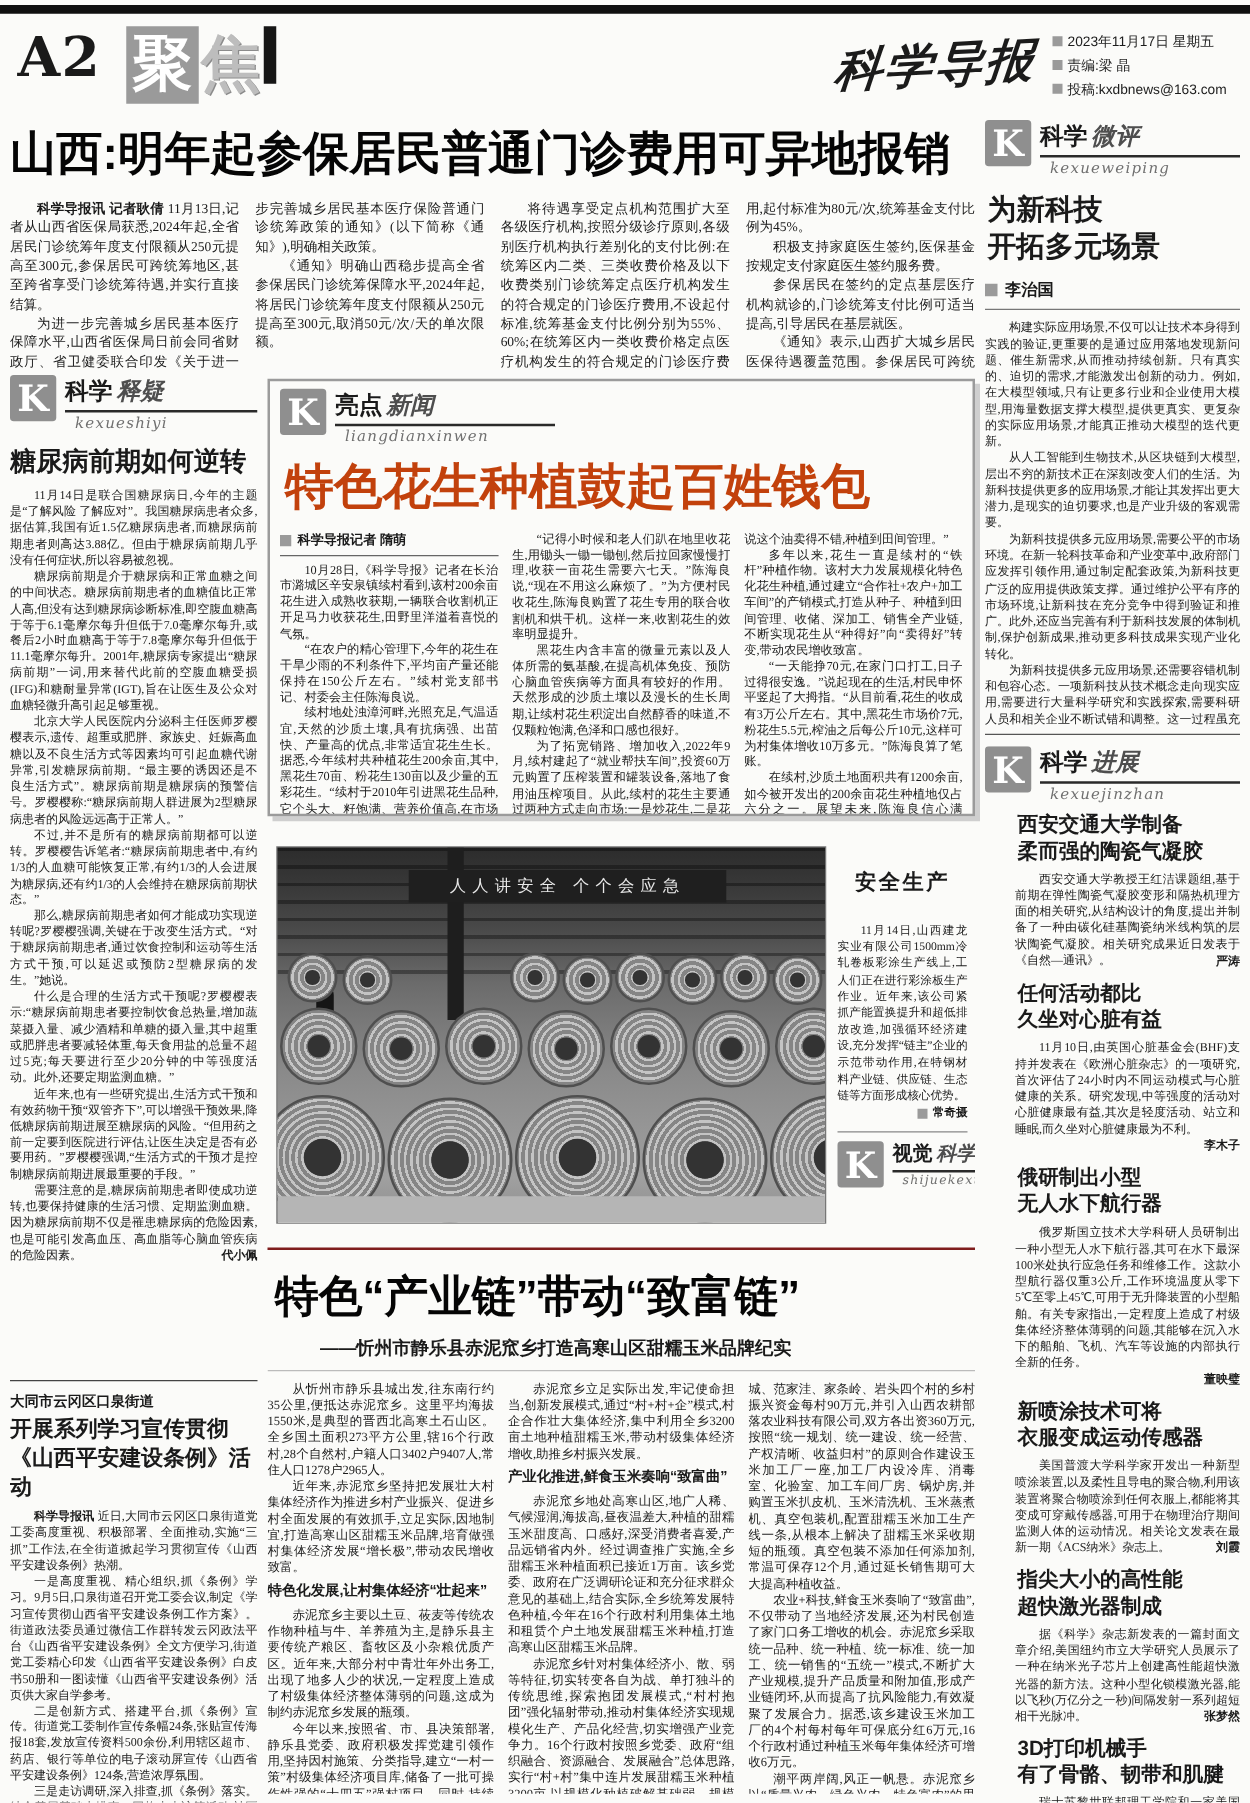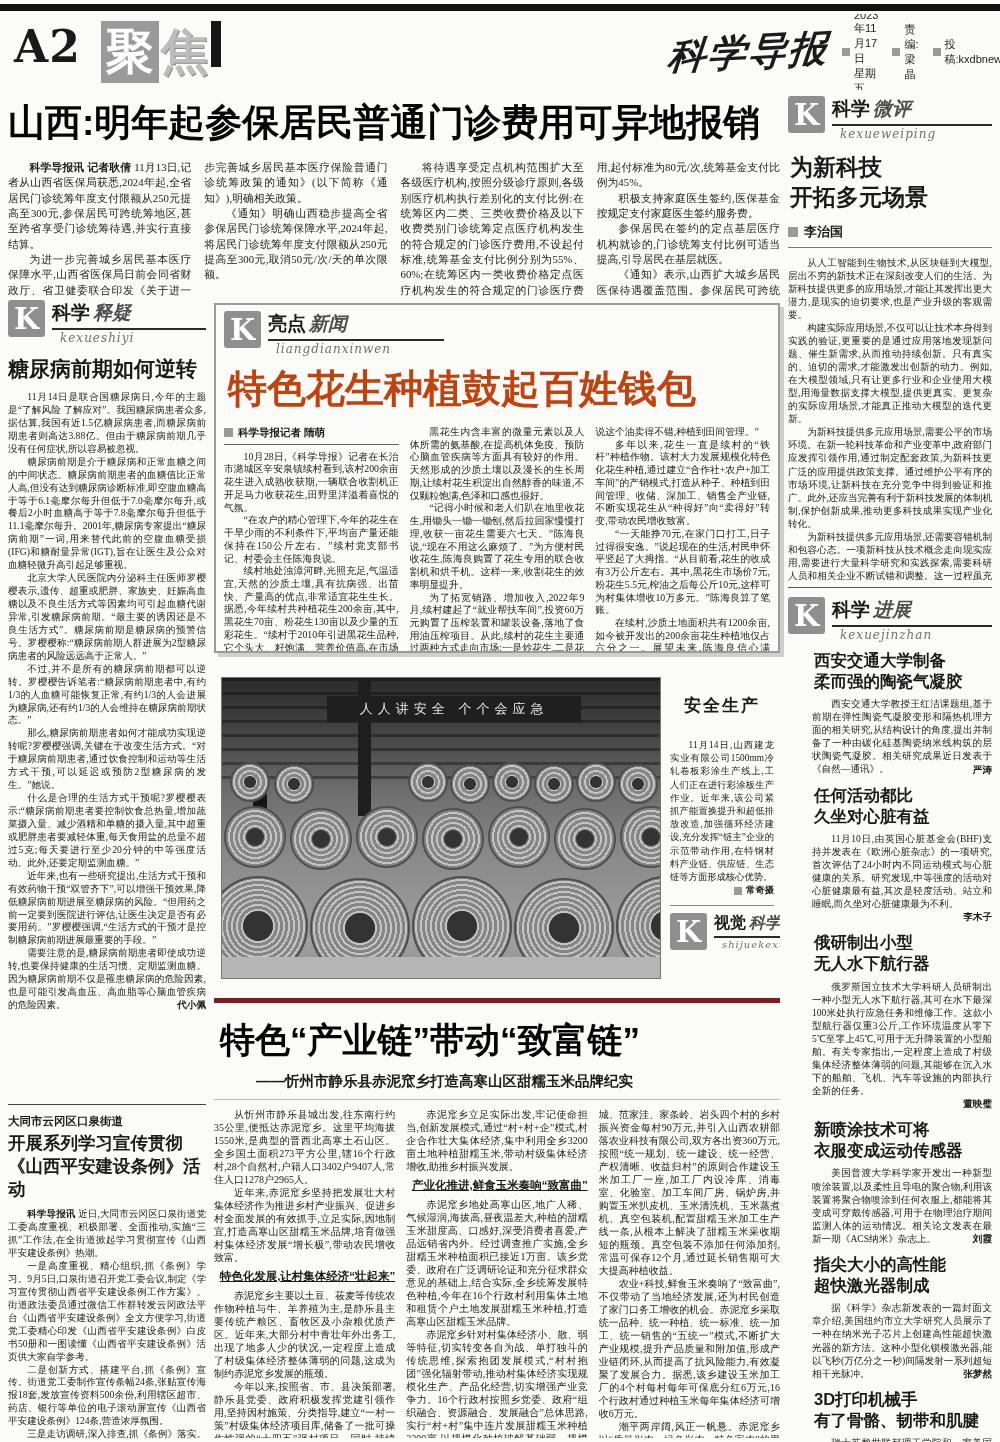--- a/index.html
+++ b/index.html
@@ -10,38 +10,38 @@
   #topbar{position:absolute;left:0;top:4px;width:1000px;height:7px;background:#101010;}
   #masthead{left:0;top:14px;width:1000px;height:76px;display:flex;align-items:center;padding:0 8px;box-sizing:border-box;}
   .pageno{font-family:"DejaVu Serif",serif;font-weight:bold;font-size:44px;letter-spacing:1px;margin:0 20px 12px 6px;}
   .jujiao{display:flex;align-items:stretch;height:62px;position:relative;}
   .ju{background:#9a9a9a;color:#fff;font-family:"Liberation Sans",sans-serif;font-weight:900;font-size:48px;line-height:62px;padding:0 5px;}
   .jiao{color:#bdbdbd;font-family:"Liberation Sans",sans-serif;font-weight:900;font-size:48px;line-height:62px;padding:0 2px;text-shadow:1px 1px 0 #8b8b8b;}
   .jiao-bar{width:10px;background:#161616;height:46px;align-self:flex-start;}
   .mh-spacer{flex:1;}
   .papername{font-family:"DejaVu Serif",serif;font-style:italic;font-weight:bold;font-size:38px;
              transform:skewX(-8deg) rotate(-3deg);color:#1b1b1b;margin-right:14px;letter-spacing:2px;}
-  .mh-info{display:flex;flex-direction:row;gap:14px;font-size:11px;font-family:"Liberation Sans",sans-serif;color:#1c1c1c;width:150px;}
+  .mh-info{display:flex;flex-direction:column;gap:4px;font-size:11px;font-family:"Liberation Sans",sans-serif;color:#1c1c1c;width:150px;}
   .mh-info .line{display:flex;align-items:center;}
   .mh-info .line::before{content:"";display:inline-block;width:8px;height:8px;background:#9a9a9a;margin-right:4px;flex:none;}
   
   .sec-head{display:flex;gap:7px;align-items:flex-start;}
   .k-badge{width:37px;height:37px;background:#8f8f8f;color:#fff;flex:none;border-radius:3px;
            font-family:"DejaVu Serif",serif;font-weight:bold;font-size:29px;display:flex;align-items:center;justify-content:center;}
   .sec-right{flex:1;display:flex;flex-direction:column;}
   .sec-namerow{display:flex;align-items:baseline;gap:3px;padding-bottom:2px;}
   .sec-bold{font-family:"Liberation Sans",sans-serif;font-weight:900;font-size:19px;}
   .sec-script{font-family:"DejaVu Serif",serif;font-style:italic;font-weight:bold;font-size:19px;color:#4e4e4e;}
   .sec-line{border-top:2px solid #2a2a2a;}
   .sec-pinyin{font-family:"DejaVu Serif",serif;font-style:italic;color:#6f6f6f;font-size:12px;padding:1px 0 0 8px;letter-spacing:1px;}
   
   .para{margin:0;text-indent:2em;text-align:justify;}
   .para.noindent{text-indent:0;}
   .para b{font-family:"Liberation Sans",sans-serif;}
-  .subhead{margin:3px 0;text-indent:0;font-family:"Liberation Sans",sans-serif;font-weight:bold;text-align:right;text-decoration:underline;}
+  .subhead{margin:3px 0;text-indent:0;font-family:"Liberation Sans",sans-serif;font-weight:bold;text-align:left;}
   .author{font-family:"Liberation Sans",sans-serif;font-weight:bold;text-align:right;margin:0;}
   .author.pull{margin-top:-1.32em;}
   .author.sq{display:flex;justify-content:flex-end;align-items:center;}
   .author.sq::before{content:"";width:8px;height:8px;background:#9a9a9a;margin-right:4px;}
   
   #lead{left:8px;top:96px;width:772px;height:202px;}
   .lead-headline{font-family:"Liberation Sans",sans-serif;font-weight:900;font-size:37px;white-space:nowrap;
                  letter-spacing:0px;margin:2px 0 12px 0;color:#050505;}
   .lead-cols{height:148px;column-count:4;column-gap:13px;font-size:10.8px;line-height:1.42;}
   
@@ -88,21 +88,21 @@
   .coil{position:absolute;border-radius:50%;border:2px solid #4f4f4f;
         background:repeating-radial-gradient(circle at 50% 50%, #c4c4c4 0 2px, #858585 2px 5px);}
   .coil::after{content:"";position:absolute;inset:34%;border-radius:50%;background:#333;}
   .floor{position:absolute;left:0;bottom:0;width:100%;height:7%;background:#b5b5b5;}
   .pcap{position:absolute;left:456px;top:30px;width:104px;height:296px;display:flex;flex-direction:column;}
   .pcap-title{font-family:"Liberation Sans",sans-serif;font-weight:900;font-size:17px;text-align:center;letter-spacing:2px;margin:6px 0 22px 0;}
   .pcap-body{font-size:9.3px;line-height:1.42;}
   .pcap-body .para{text-indent:2em;}
   .shijue{border-top:1px solid #888;margin-top:8px;padding-top:7px;}
   
-  #feature{left:214px;top:998px;width:566px;height:444px;border-top:5px solid #7f1d1d;padding-top:10px;box-sizing:border-box;}
+  #feature{left:214px;top:998px;width:566px;height:444px;border-top:2px solid #7f1d1d;padding-top:10px;box-sizing:border-box;}
   .ft-title{font-family:"Liberation Sans",sans-serif;font-weight:900;font-size:35px;margin:4px 0 8px 6px;white-space:nowrap;color:#050505;}
   .ft-sub{font-family:"Liberation Sans",sans-serif;font-weight:bold;font-size:14.5px;margin:0 0 0 42px;padding-bottom:8px;}
   .ft-rule{border-top:1px solid #bbb;margin:0 0 8px 0;}
   .ft-cols{display:flex;gap:11px;height:330px;}
   .ft-col{flex:1;font-size:10px;line-height:1.3;overflow:hidden;}
   .ft-col .subhead{font-size:11.5px;margin:5px 0;}
 </style>
 </head>
 <body>
 
@@ -145,22 +145,22 @@
         <span class="sec-script">微评</span>
       </div>
       <div class="sec-line"></div>
       <div class="sec-pinyin">kexueweiping</div>
     </div>
   </div>
   <h2 class="wp-title">为新科技
 开拓多元场景</h2>
   <div class="wp-author">李治国</div>
   <div class="wp-body">
+      <p class="para">构建实际应用场景,不仅可以让技术本身得到实践的验证,更重要的是通过应用落地发现新问题、催生新需求,从而推动持续创新。只有真实的、迫切的需求,才能激发出创新的动力。例如,在大模型领域,只有让更多行业和企业使用大模型,用海量数据支撑大模型,提供更真实、更复杂的实际应用场景,才能真正推动大模型的迭代更新。</p>
       <p class="para">从人工智能到生物技术,从区块链到大模型,层出不穷的新技术正在深刻改变人们的生活。为新科技提供更多的应用场景,才能让其发挥出更大潜力,是现实的迫切要求,也是产业升级的客观需要。</p>
-      <p class="para">构建实际应用场景,不仅可以让技术本身得到实践的验证,更重要的是通过应用落地发现新问题、催生新需求,从而推动持续创新。只有真实的、迫切的需求,才能激发出创新的动力。例如,在大模型领域,只有让更多行业和企业使用大模型,用海量数据支撑大模型,提供更真实、更复杂的实际应用场景,才能真正推动大模型的迭代更新。</p>
       <p class="para">为新科技提供多元应用场景,需要公平的市场环境。在新一轮科技革命和产业变革中,政府部门应发挥引领作用,通过制定配套政策,为新科技更广泛的应用提供政策支撑。通过维护公平有序的市场环境,让新科技在充分竞争中得到验证和推广。此外,还应当完善有利于新科技发展的体制机制,保护创新成果,推动更多科技成果实现产业化转化。</p>
       <p class="para">为新科技提供多元应用场景,还需要容错机制和包容心态。一项新科技从技术概念走向现实应用,需要进行大量科学研究和实践探索,需要科研人员和相关企业不断试错和调整。这一过程虽充满机遇,但也可能面临诸多挑战。例如,技术创新赋能产业发展,要考量投资与效益的平衡;推动前沿技术走向大众,不仅对技术成熟度提出较高要求,也要考虑现实接受度等。以开放包容的态度提供丰富的应用场景,才能让真正的新科技、硬科技在实践中脱颖而出。</p>
     </div>
 </div>
 <div class="region sb-divider"></div>
 
 <div id="jinzhan" class="region">
   <div class="sec-head">
     <div class="k-badge">K</div>
     <div class="sec-right">
@@ -276,22 +276,22 @@
   <div class="hl-cols">
     <div class="hl-col">
       <div class="byline">科学导报记者 隋萌</div>
       <div>
           <p class="para">10月28日,《科学导报》记者在长治市潞城区辛安泉镇续村看到,该村200余亩花生进入成熟收获期,一辆联合收割机正开足马力收获花生,田野里洋溢着喜悦的气氛。</p>
           <p class="para">“在农户的精心管理下,今年的花生在干旱少雨的不利条件下,平均亩产量还能保持在150公斤左右。”续村党支部书记、村委会主任陈海良说。</p>
           <p class="para">续村地处浊漳河畔,光照充足,气温适宜,天然的沙质土壤,具有抗病强、出苗快、产量高的优点,非常适宜花生生长。据悉,今年续村共种植花生200余亩,其中,黑花生70亩、粉花生130亩以及少量的五彩花生。“续村于2010年引进黑花生品种,它个头大、籽饱满、营养价值高,在市场上比普通花生贵1~2元钱,关键出油率也高。”陈海良介绍说。</p>
         </div>
     </div>
     <div class="hl-col">
+        <p class="para">“记得小时候和老人们趴在地里收花生,用锄头一锄一锄刨,然后拉回家慢慢打理,收获一亩花生需要六七天。”陈海良说,“现在不用这么麻烦了。”为方便村民收花生,陈海良购置了花生专用的联合收割机和烘干机。这样一来,收割花生的效率明显提升。</p>
         <p class="para">黑花生内含丰富的微量元素以及人体所需的氨基酸,在提高机体免疫、预防心脑血管疾病等方面具有较好的作用。天然形成的沙质土壤以及漫长的生长周期,让续村花生积淀出自然醇香的味道,不仅颗粒饱满,色泽和口感也很好。</p>
-        <p class="para">“记得小时候和老人们趴在地里收花生,用锄头一锄一锄刨,然后拉回家慢慢打理,收获一亩花生需要六七天。”陈海良说,“现在不用这么麻烦了。”为方便村民收花生,陈海良购置了花生专用的联合收割机和烘干机。这样一来,收割花生的效率明显提升。</p>
         <p class="para">为了拓宽销路、增加收入,2022年9月,续村建起了“就业帮扶车间”,投资60万元购置了压榨装置和罐装设备,落地了食用油压榨项目。从此,续村的花生主要通过两种方式走向市场:一是炒花生,二是花生油。“大家已经认可我们生产的花生油,市场反响很好,前几天扶贫超市还</p>
       </div>
     <div class="hl-col">
         <p class="para noindent">说这个油卖得不错,种植到田间管理。”</p>
         <p class="para">多年以来,花生一直是续村的“铁杆”种植作物。该村大力发展规模化特色化花生种植,通过建立“合作社+农户+加工车间”的产销模式,打造从种子、种植到田间管理、收储、深加工、销售全产业链,不断实现花生从“种得好”向“卖得好”转变,带动农民增收致富。</p>
         <p class="para">“一天能挣70元,在家门口打工,日子过得很安逸。”说起现在的生活,村民申怀平竖起了大拇指。“从目前看,花生的收成有3万公斤左右。其中,黑花生市场价7元,粉花生5.5元,榨油之后每公斤10元,这样可为村集体增收10万多元。”陈海良算了笔账。</p>
         <p class="para">在续村,沙质土地面积共有1200余亩,如今被开发出的200余亩花生种植地仅占六分之一。展望未来,陈海良信心满满:“我们计划扩大种植规模,把续村的花生产业延续下去,把花生产业做大做强,让百姓的生活越来越好。”</p>
       </div>
   </div>
 </div>

